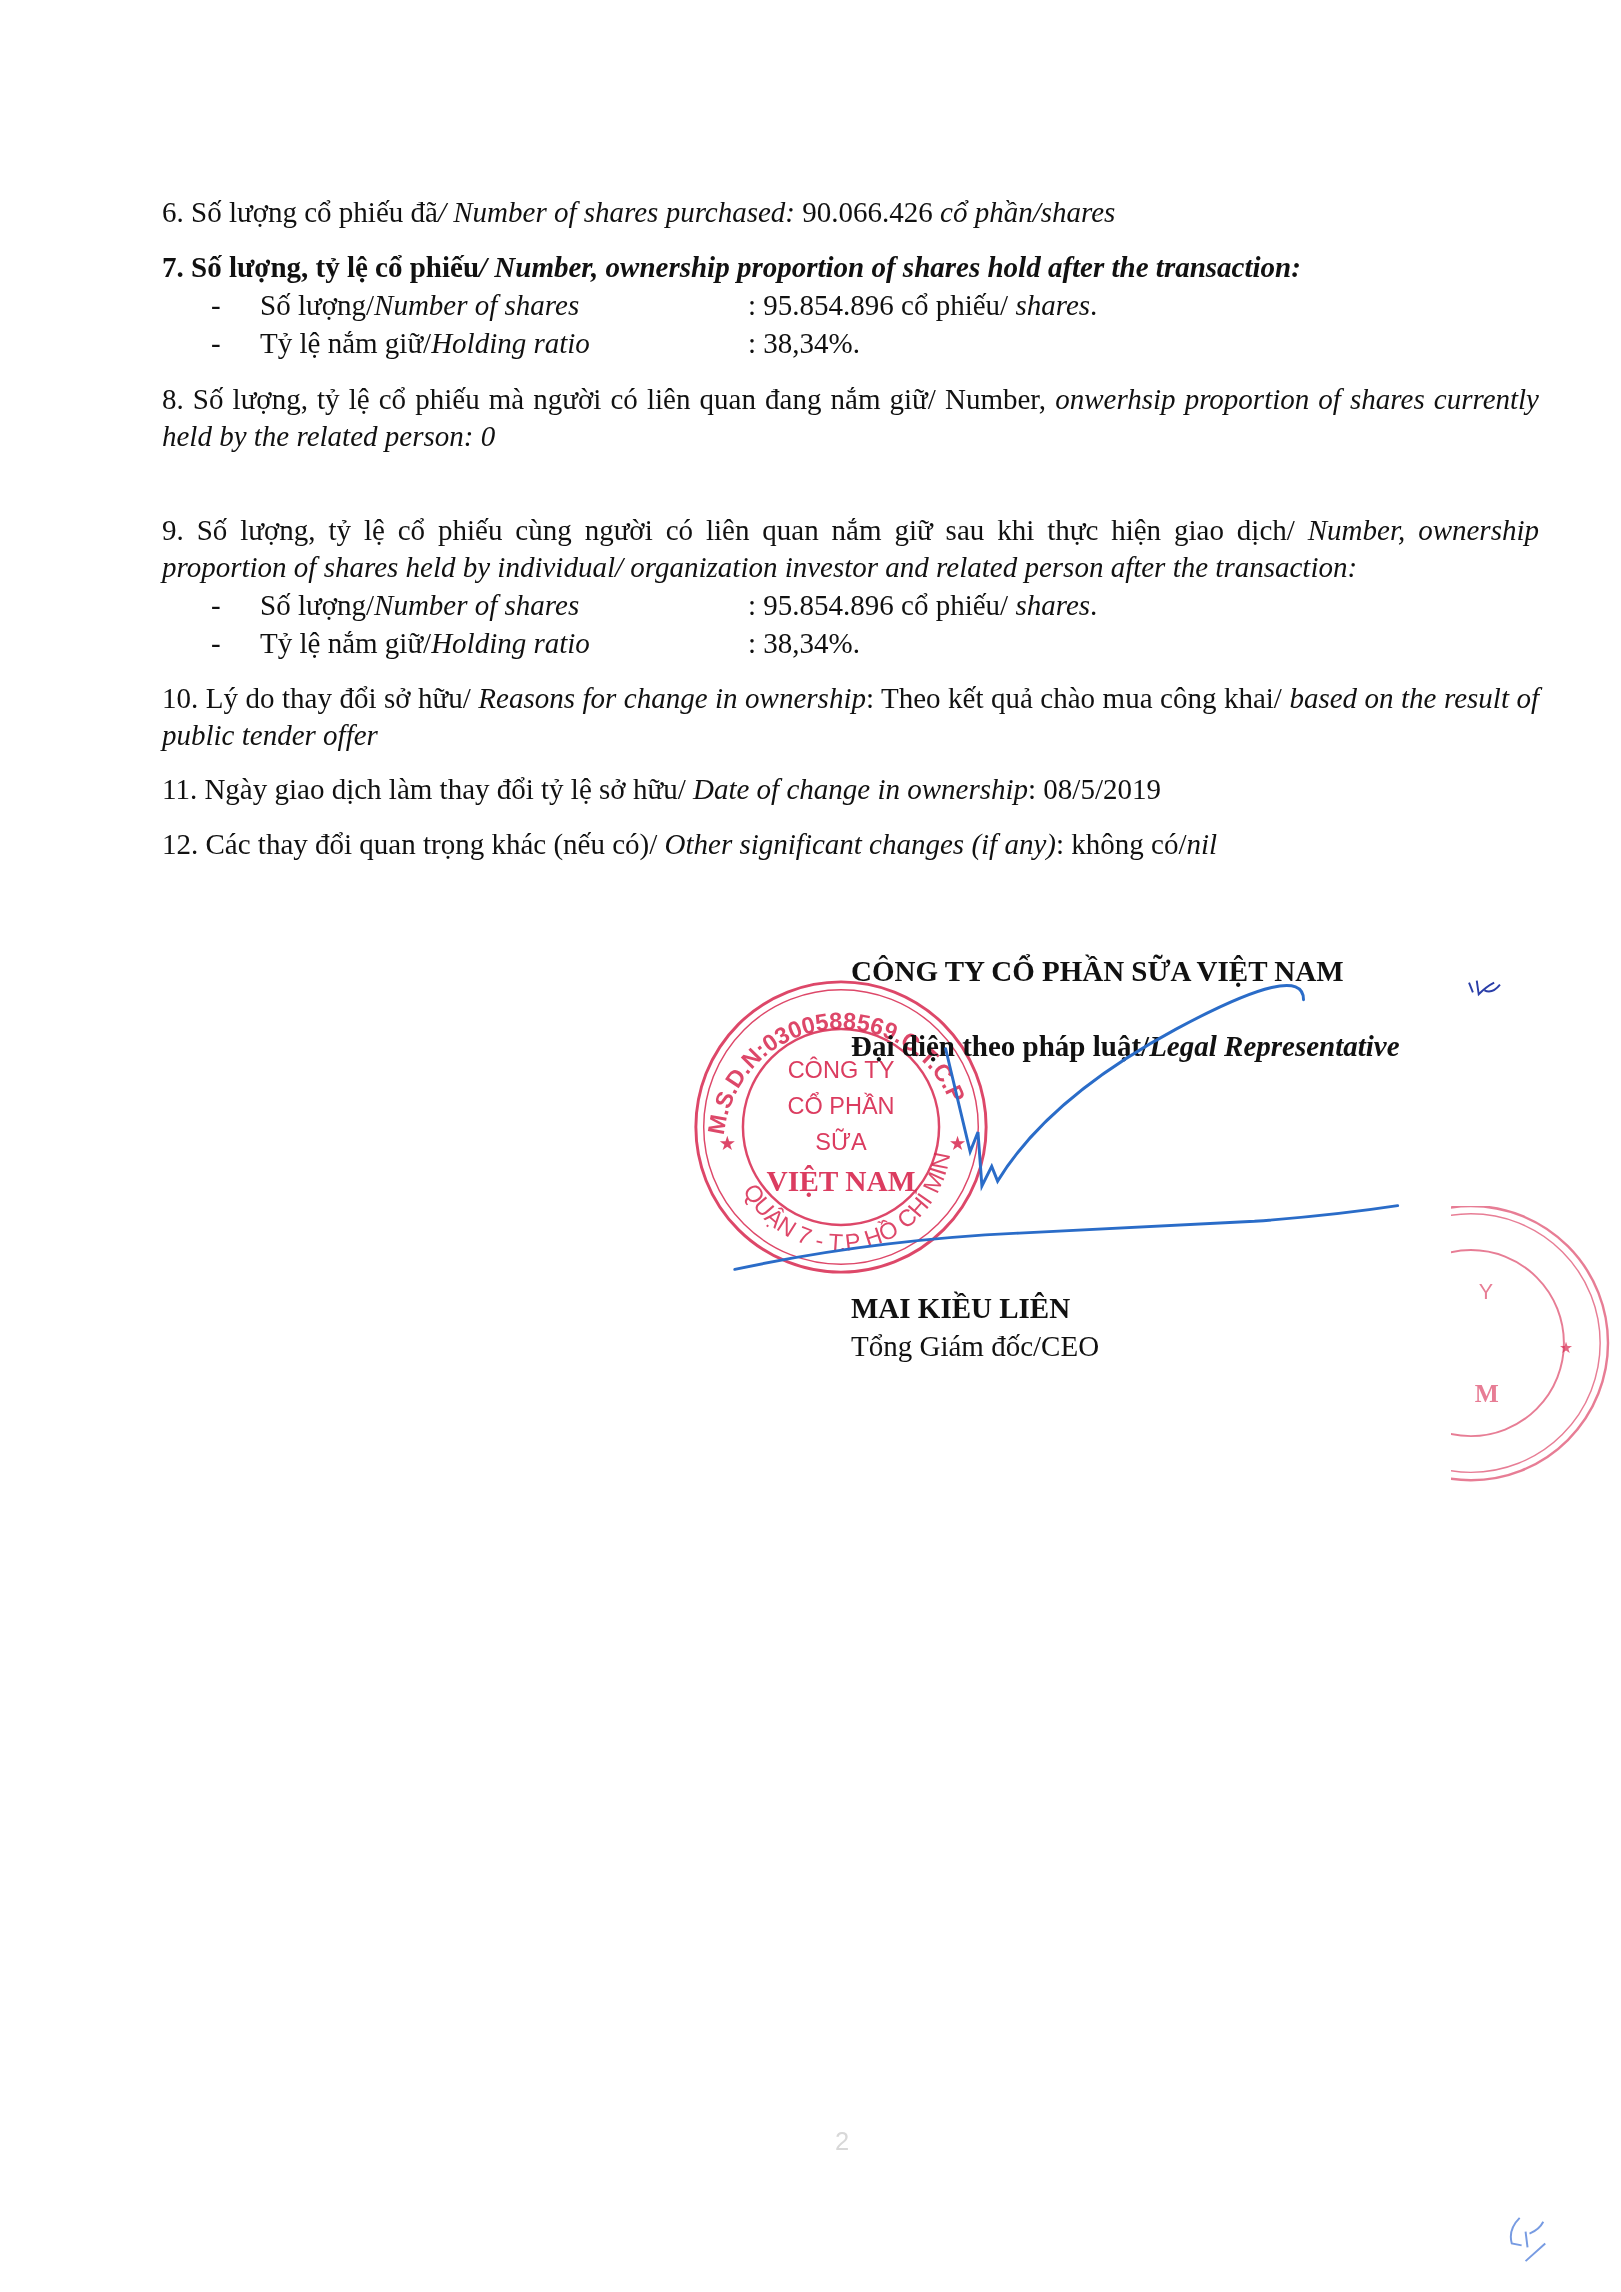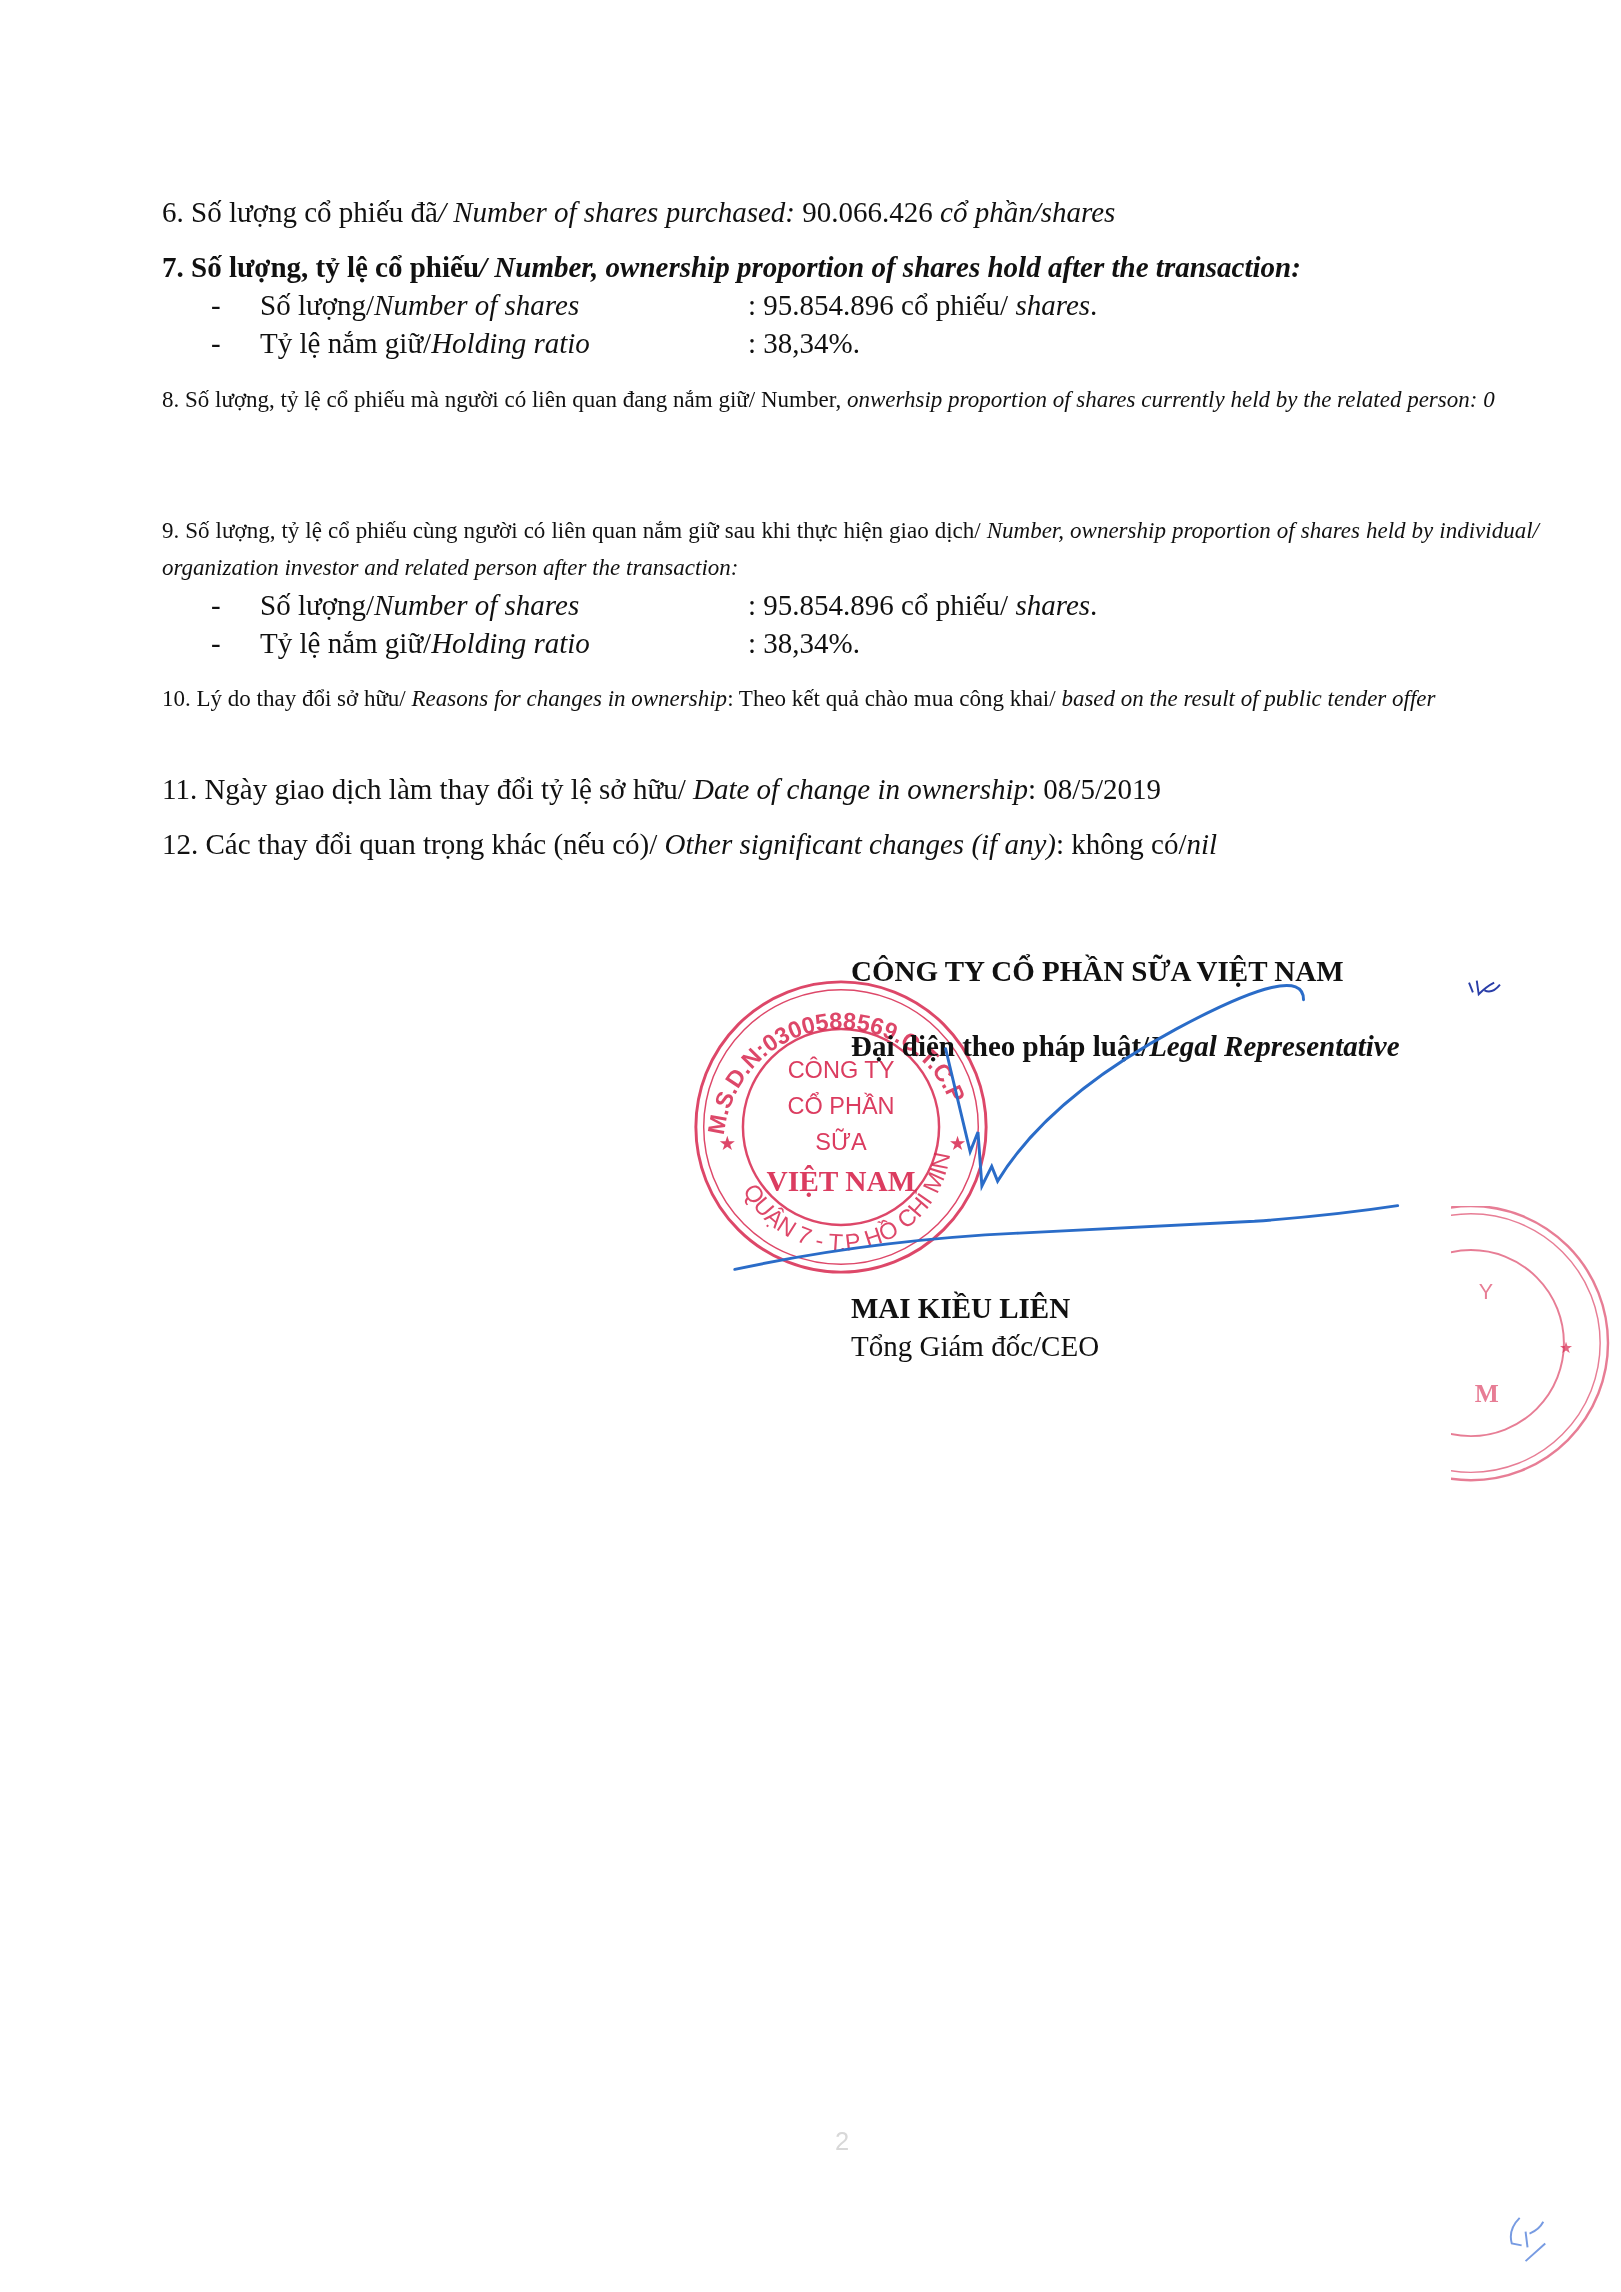--- a/index.html
+++ b/index.html
@@ -1,19 +1,19 @@
 <!DOCTYPE html>
 <html><head>
 <meta charset="utf-8">
 <style>
   html, body { margin: 0; padding: 0; background: #ffffff; }
   body { width: 1621px; height: 2293px; position: relative; overflow: hidden;
          font-family: "Liberation Serif", "DejaVu Serif", serif; color: #111; }
   .line { position: absolute; left: 162px; font-size: 29px; line-height: 37px; white-space: nowrap; }
-  .para { position: absolute; left: 162px; width: 1377px; font-size: 23px; line-height: 37px;
+  .para { position: absolute; left: 162px; width: 1377px; font-size: 29px; line-height: 37px;
           text-align: justify; }
   i { font-style: italic; }
   .bullet { position: absolute; font-size: 29px; line-height: 37px; white-space: nowrap; }
   .dash { position: absolute; left: 211px; }
   .lbl { position: absolute; left: 260px; }
   .val { position: absolute; left: 748px; }
   .sig { position: absolute; left: 851px; white-space: nowrap; font-size: 29px; line-height: 37px; }
   .bold { font-weight: bold; }
   .stamp { position: absolute; }
   .pageno { position: absolute; left: 835px; top: 2127px; font-size: 25.5px; color: #d8d8d8; font-family: "Liberation Sans", sans-serif; }
@@ -51,21 +51,21 @@
   <span class="lbl"><span>Số lượng/</span><i>Number of shares</i></span>
   <span class="val"><span>: 95.854.896 cổ phiếu/ </span><i>shares</i><span>.</span></span>
 </div>
 <div class="bullet" style="top:625px; left:0; width:1621px; height:37px;">
   <span class="dash">-</span>
   <span class="lbl"><span>Tỷ lệ nắm giữ/</span><i>Holding ratio</i></span>
   <span class="val"><span>: 38,34%.</span></span>
 </div>
 
 <div class="para" style="top:680px;">
-  <span>10. Lý do thay đổi sở hữu/ </span><i>Reasons for changes in ownership</i><span>: Theo kết quả chào mua công khai/ </span><i>based on the result of public tender offer</i>
+  <span>10. Lý do thay đổi sở hữu/ </span><i>Reasons for change in ownership</i><span>: Theo kết quả chào mua công khai/ </span><i>based on the result of public tender offer</i>
 </div>
 
 <div class="line" style="top:771px;">
   <span>11. Ngày giao dịch làm thay đổi tỷ lệ sở hữu/ </span><i>Date of change in ownership</i><span>: 08/5/2019</span>
 </div>
 
 <div class="line" style="top:826px;">
   <span>12. Các thay đổi quan trọng khác (nếu có)/ </span><i>Other significant changes (if any)</i><span>: không có/</span><i>nil</i>
 </div>
 

